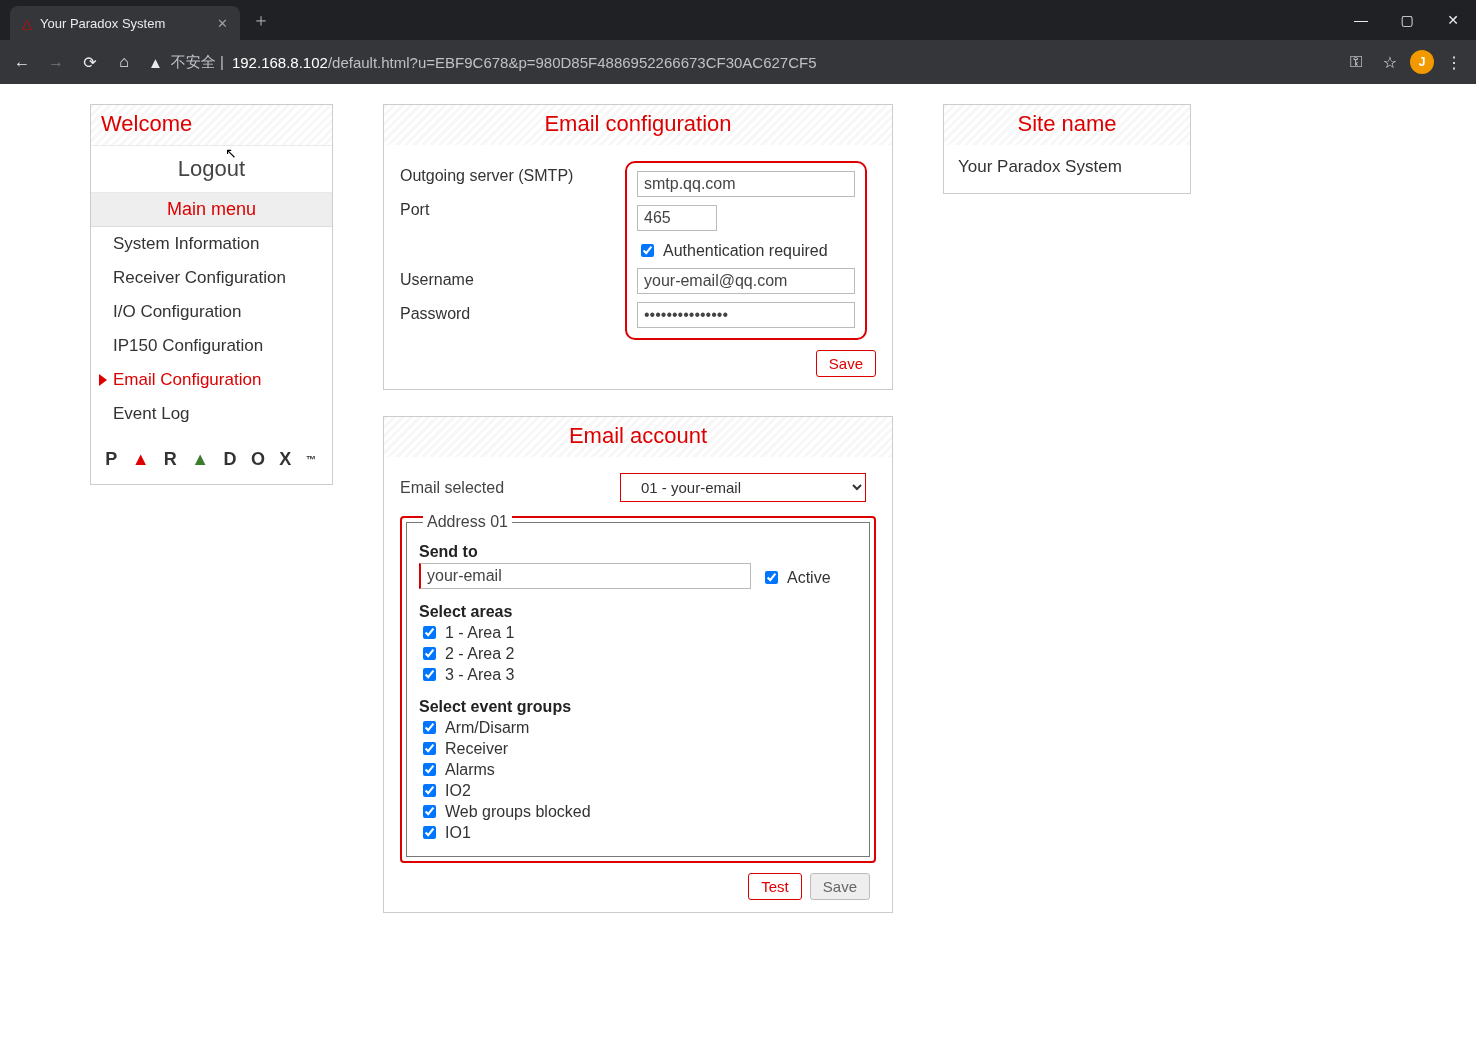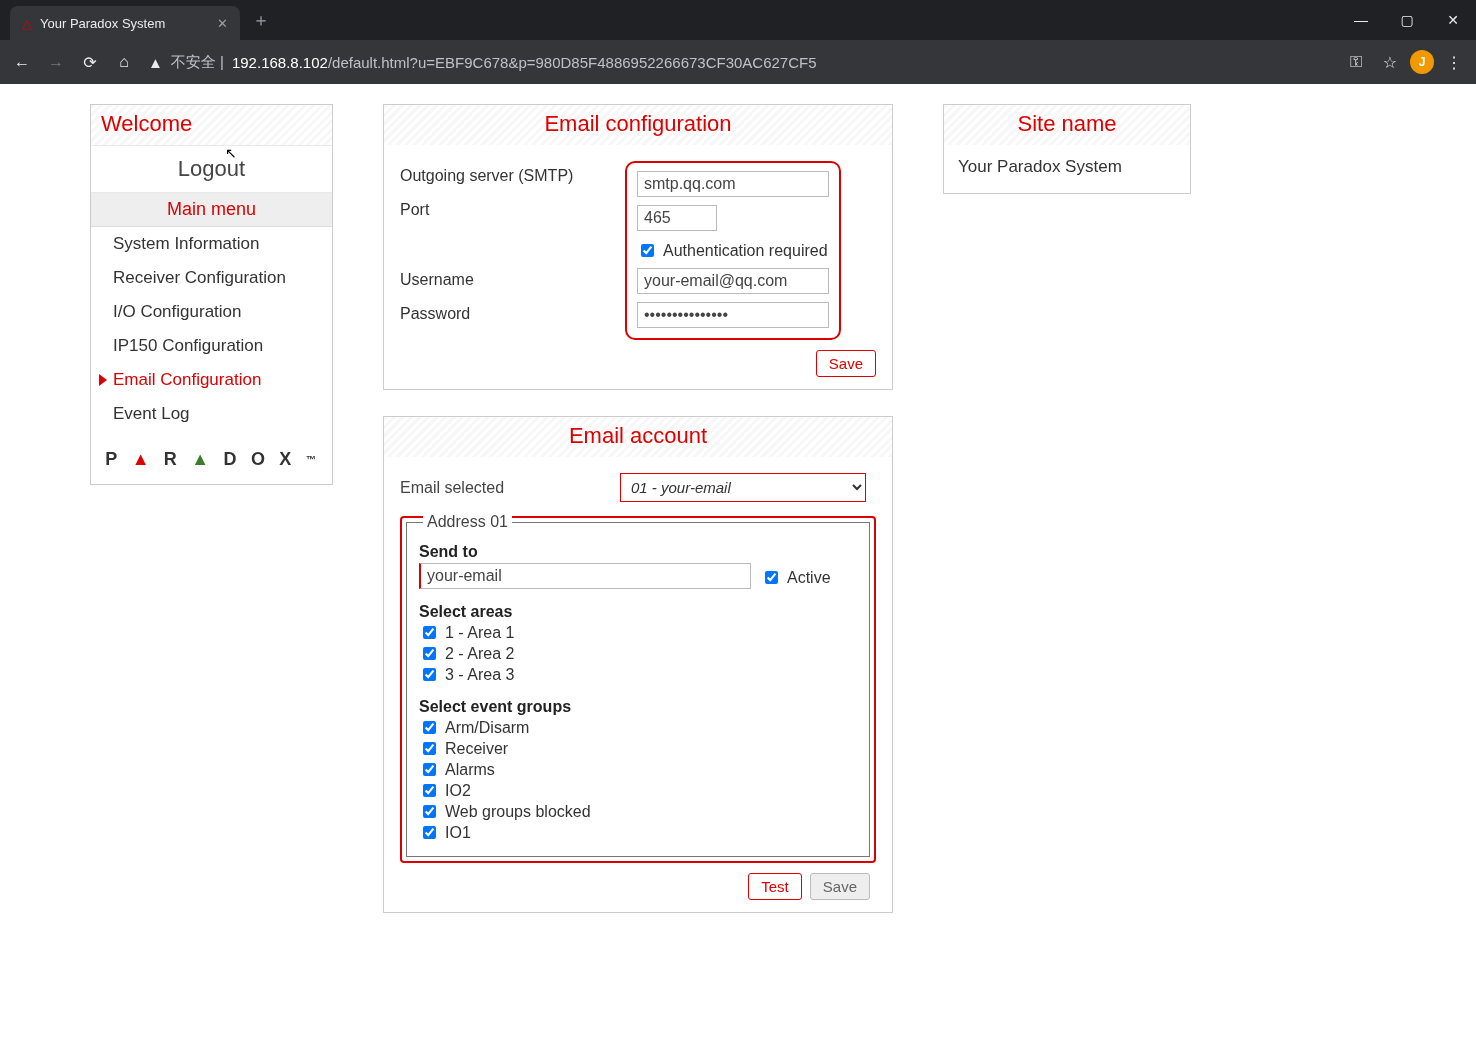--- a/index.html
+++ b/index.html
@@ -30,26 +30,26 @@
   .brand { padding:18px 8px 14px 8px; text-align:center; display:flex; justify-content:space-around; align-items:center; font-weight:bold; letter-spacing:2px; font-size:18px;}
   .brand span.red { color:#d00; }
   .brand span.green { color:#3a7d2c; }
   .mid-col { display:flex; flex-direction:column; gap:26px; }
   .mid-panel { width:510px; }
   .form-body { padding:16px 16px 12px 16px; }
   .redbox { border:2px solid #d00; border-radius:10px; padding:8px 10px 10px 10px; display:flex; flex-direction:column; gap:8px; }
   .row { display:flex; align-items:center; }
   .row label.lbl { width:220px; font-size:16px; color:#444; }
   .txt { border:1px solid #bbb; padding:3px 6px; font-size:16px; color:#444; background:#fff;}
-  .txt.wide { width:192px; }
+  .txt.wide { width:218px; }
   .txt.sm { width:80px; }
   .save-row { display:flex; justify-content:flex-end; margin-top:10px; }
   .rbtn { border:1px solid #d00; background:#fff; color:#d00; padding:4px 12px; border-radius:3px; cursor:pointer; font-size:15px; }
   .graybtn { border:1px solid #bbb; background:#eee; color:#666; padding:4px 12px; border-radius:3px; font-size:15px; }
-  .sel { border:1px solid #d00; padding:4px 6px; width:246px; font-size:15px; color:#333; background:#fff; cursor:pointer;font-style:italic;}
+  .sel { border:1px solid #d00; padding:4px 16px; width:246px; font-size:15px; color:#333; background:#fff; cursor:pointer;}
   .fieldset-red { border:2px solid #d00; border-radius:4px; padding:4px; margin-top:14px;}
   .fieldset-gray { border:1px solid #777; padding:8px 12px 14px 12px; }
   .legend { font-size:16px; color:#444; position:relative; top:-18px; left:4px; background:#fff; padding:0 4px; display:inline-block;}
   .subhead { font-weight:bold; margin-top:6px; font-size:16px; color:#222;}
   .cbrow { display:flex; flex-wrap:wrap; }
   .cb { display:flex; align-items:flex-end; gap:6px; width:220px; font-size:16px; color:#333; margin-top:2px;}
   .actions { display:flex; justify-content:flex-end; gap:8px; margin-top:10px; padding-right:6px;}
   .sitepanel { width:248px; }
   .sitename { padding:12px 14px 16px 14px; font-size:17px; color:#333; }
   .cursor-arrow { position:absolute; left:225px; top:145px; font-size:14px; color:#000; pointer-events:none;}

